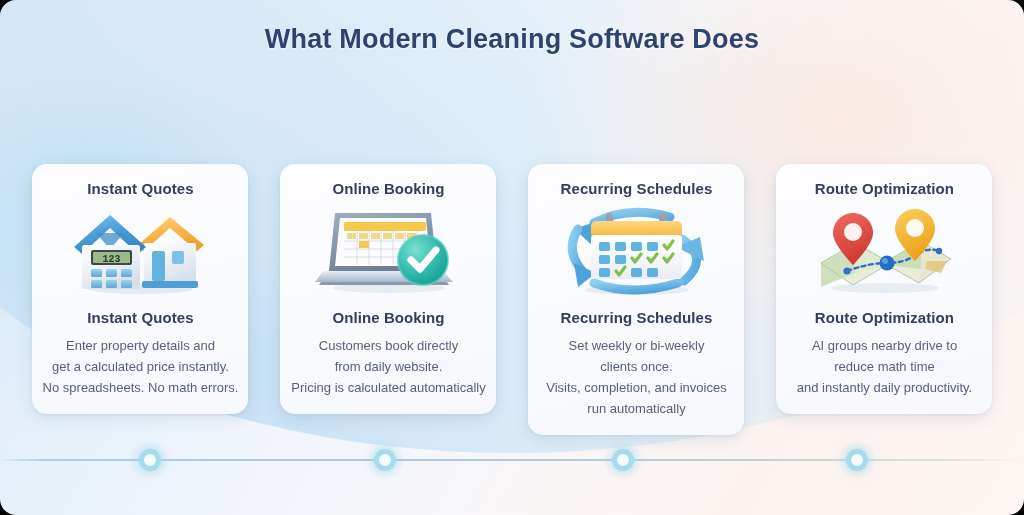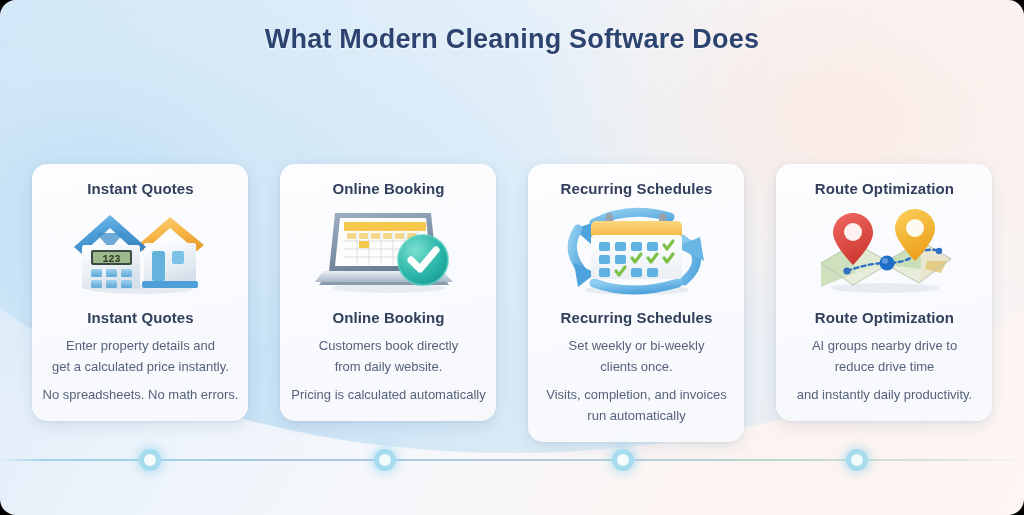--- a/index.html
+++ b/index.html
@@ -134,21 +134,21 @@
     color: #33405c;
     letter-spacing: 0.1px;
     margin-bottom: 9px;
   }
   .card-desc {
     font-size: 13px;
     line-height: 1.62;
     color: #56627b;
   }
   .card-desc .ln { display: block; }
-  .card-desc .ln.gap { margin-top: 7px; }
+  .card-desc .ln.gap { }
 
   
   .timeline {
     position: absolute;
     left: 0;
     bottom: 38px;
     width: 100%;
     height: 34px;
   }
   .tl-line {
@@ -397,21 +397,21 @@
           <path d="M44 10 C33 10 24 19 24 30 C24 42 44 62 44 62 C44 62 64 42 64 30 C64 19 55 10 44 10 Z" fill="url(#redPin)"></path>
           <circle cx="44" cy="29" r="9" fill="#fdf2f0"></circle>
 
           <path d="M106 6 C95 6 86 15 86 26 C86 38 106 58 106 58 C106 58 126 38 126 26 C126 15 117 6 106 6 Z" fill="url(#yelPin)"></path>
           <circle cx="106" cy="25" r="9" fill="#fffaf0"></circle>
         </svg>
       </div>
       <div class="card-title">Route Optimization</div>
       <div class="card-desc">
         <span class="ln">AI groups nearby drive to</span>
-        <span class="ln">reduce drive time</span>
+        <span class="ln">reduce math time</span>
         <span class="ln gap">and instantly daily productivity.</span>
       </div>
     </div>
 
   </div>
 
   <div class="timeline">
     <div class="tl-line"></div>
     <div class="tl-node" style="left:150px"></div>
     <div class="tl-node" style="left:385px"></div>

